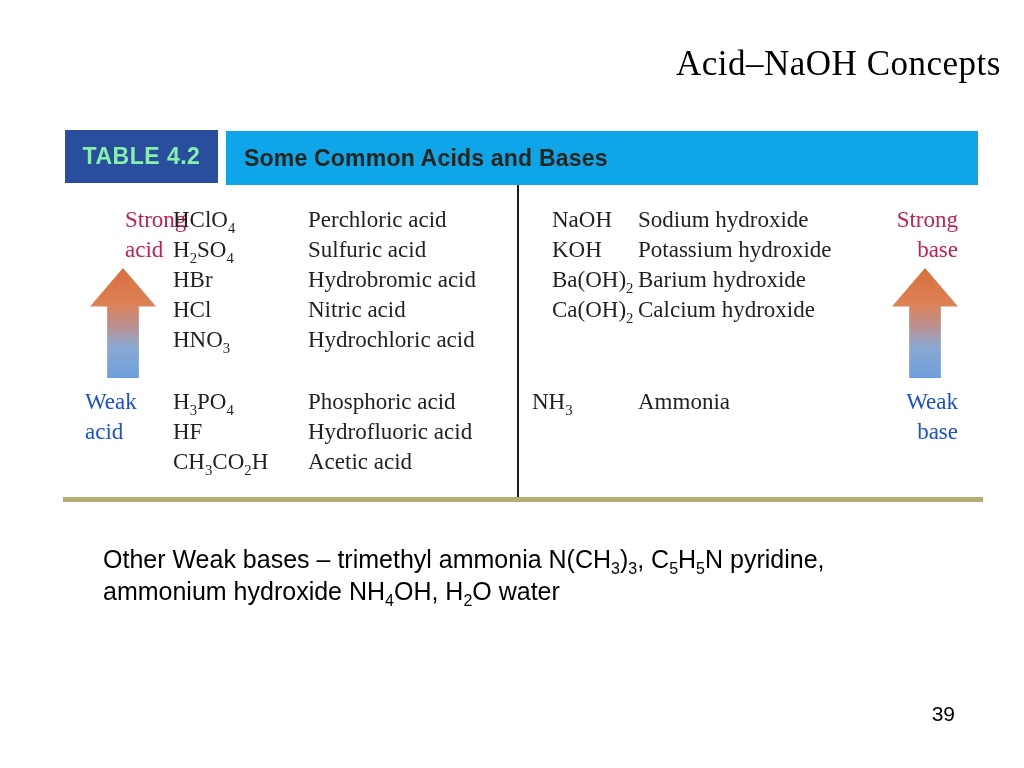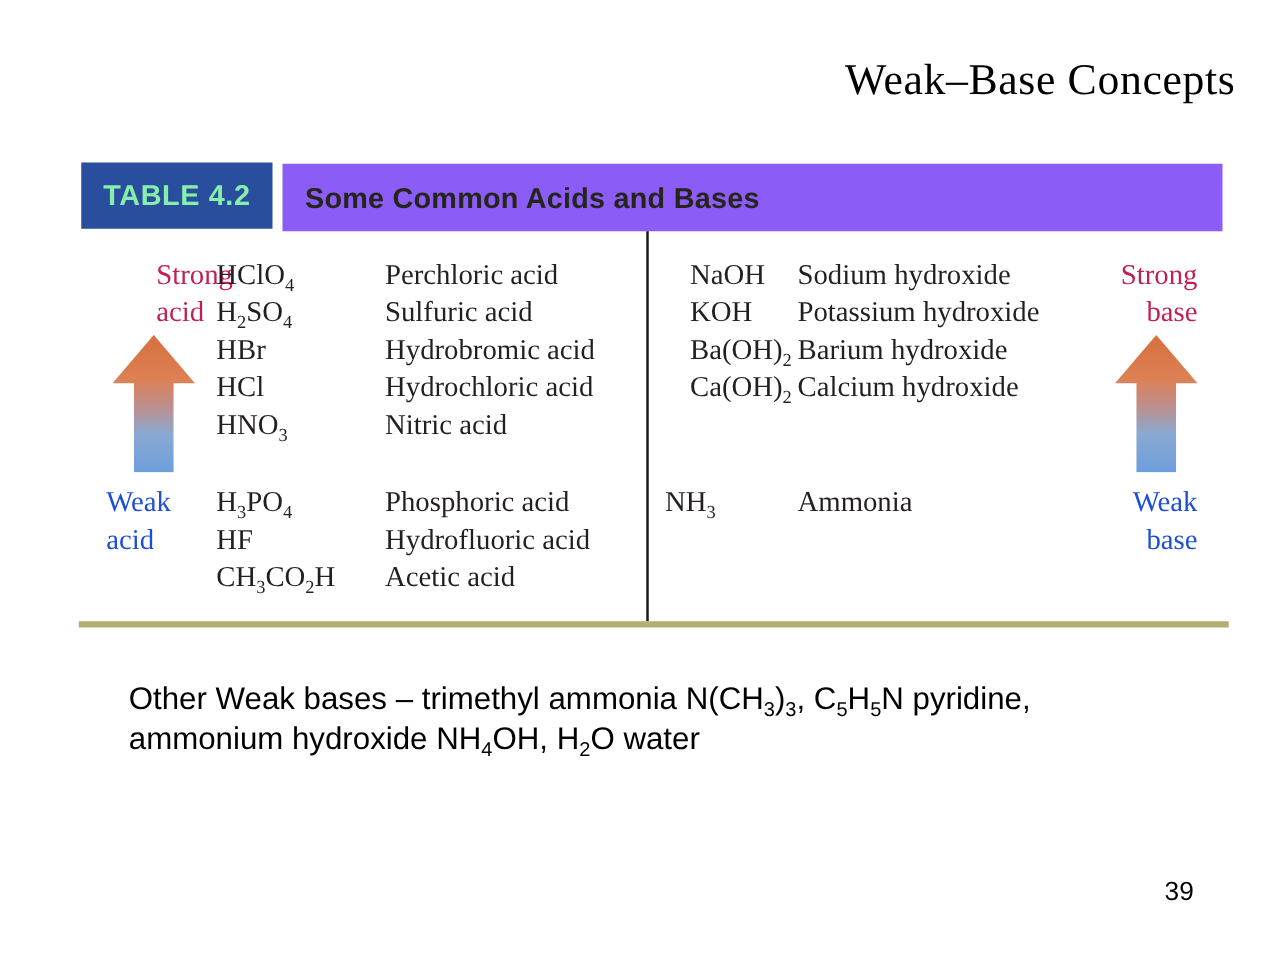--- a/index.html
+++ b/index.html
@@ -14,21 +14,21 @@
   }
   
   .thead{position:absolute;left:65px;top:130px;width:913px;height:55px;}
   .tlabel{
     position:absolute;left:0;top:0;width:153px;height:53px;
     background:#2a4e9e;color:#86efac;display:flex;align-items:center;justify-content:center;
     font-family:"Liberation Sans",sans-serif;font-weight:bold;font-size:23px;letter-spacing:0.5px;
   }
   .ttitle{
     position:absolute;left:161px;top:1px;width:752px;height:54px;
-    background:#8b5cf6;color:#26251d;display:flex;align-items:center;
+    background:#0ea5e9;color:#26251d;display:flex;align-items:center;
     padding-left:18px;box-sizing:border-box;
     font-family:"Liberation Sans",sans-serif;font-weight:600;font-size:23px;letter-spacing:0.2px;
   }
   
   .tbody{position:absolute;left:65px;top:185px;width:913px;height:317px;font-size:23px;color:#231f20;}
   .vdivider{position:absolute;left:452px;top:0;width:2px;height:312px;background:#1a1a1a;}
   .brule{position:absolute;left:-2px;top:312px;width:920px;height:5px;background:#b3af72;}
   .col{position:absolute;}
   .col div{height:30px;line-height:30px;white-space:nowrap;}
   .strong-lbl{color:#c21f56;margin-left:40px;}
@@ -49,21 +49,21 @@
   .pagenum{
     position:absolute;right:69px;top:702px;
     font-family:"Liberation Sans",sans-serif;font-size:21px;color:#000;
   }
 </style>
 </head>
 <body>
 
 <div class="slide">
 
-  <h1 class="title">Weak–Base Concepts</h1>
+  <h1 class="title">Acid–NaOH Concepts</h1>
 
   <div class="thead">
     <div class="tlabel">TABLE 4.2</div>
     <div class="ttitle">Some Common Acids and Bases</div>
   </div>
 
   <div class="tbody">
     <div class="vdivider"></div>
 
     <div class="col strong-lbl" style="left:20px;top:20px;">
@@ -86,22 +86,22 @@
     <div class="col" style="left:108px;top:202px;">
       <div>H<sub>3</sub>PO<sub>4</sub></div>
       <div>HF</div>
       <div>CH<sub>3</sub>CO<sub>2</sub>H</div>
     </div>
 
     <div class="col" style="left:243px;top:20px;">
       <div>Perchloric acid</div>
       <div>Sulfuric acid</div>
       <div>Hydrobromic acid</div>
+      <div>Nitric acid</div>
       <div>Hydrochloric acid</div>
-      <div>Nitric acid</div>
     </div>
     <div class="col" style="left:243px;top:202px;">
       <div>Phosphoric acid</div>
       <div>Hydrofluoric acid</div>
       <div>Acetic acid</div>
     </div>
 
     <div class="col" style="left:487px;top:20px;">
       <div>NaOH</div>
       <div>KOH</div>

